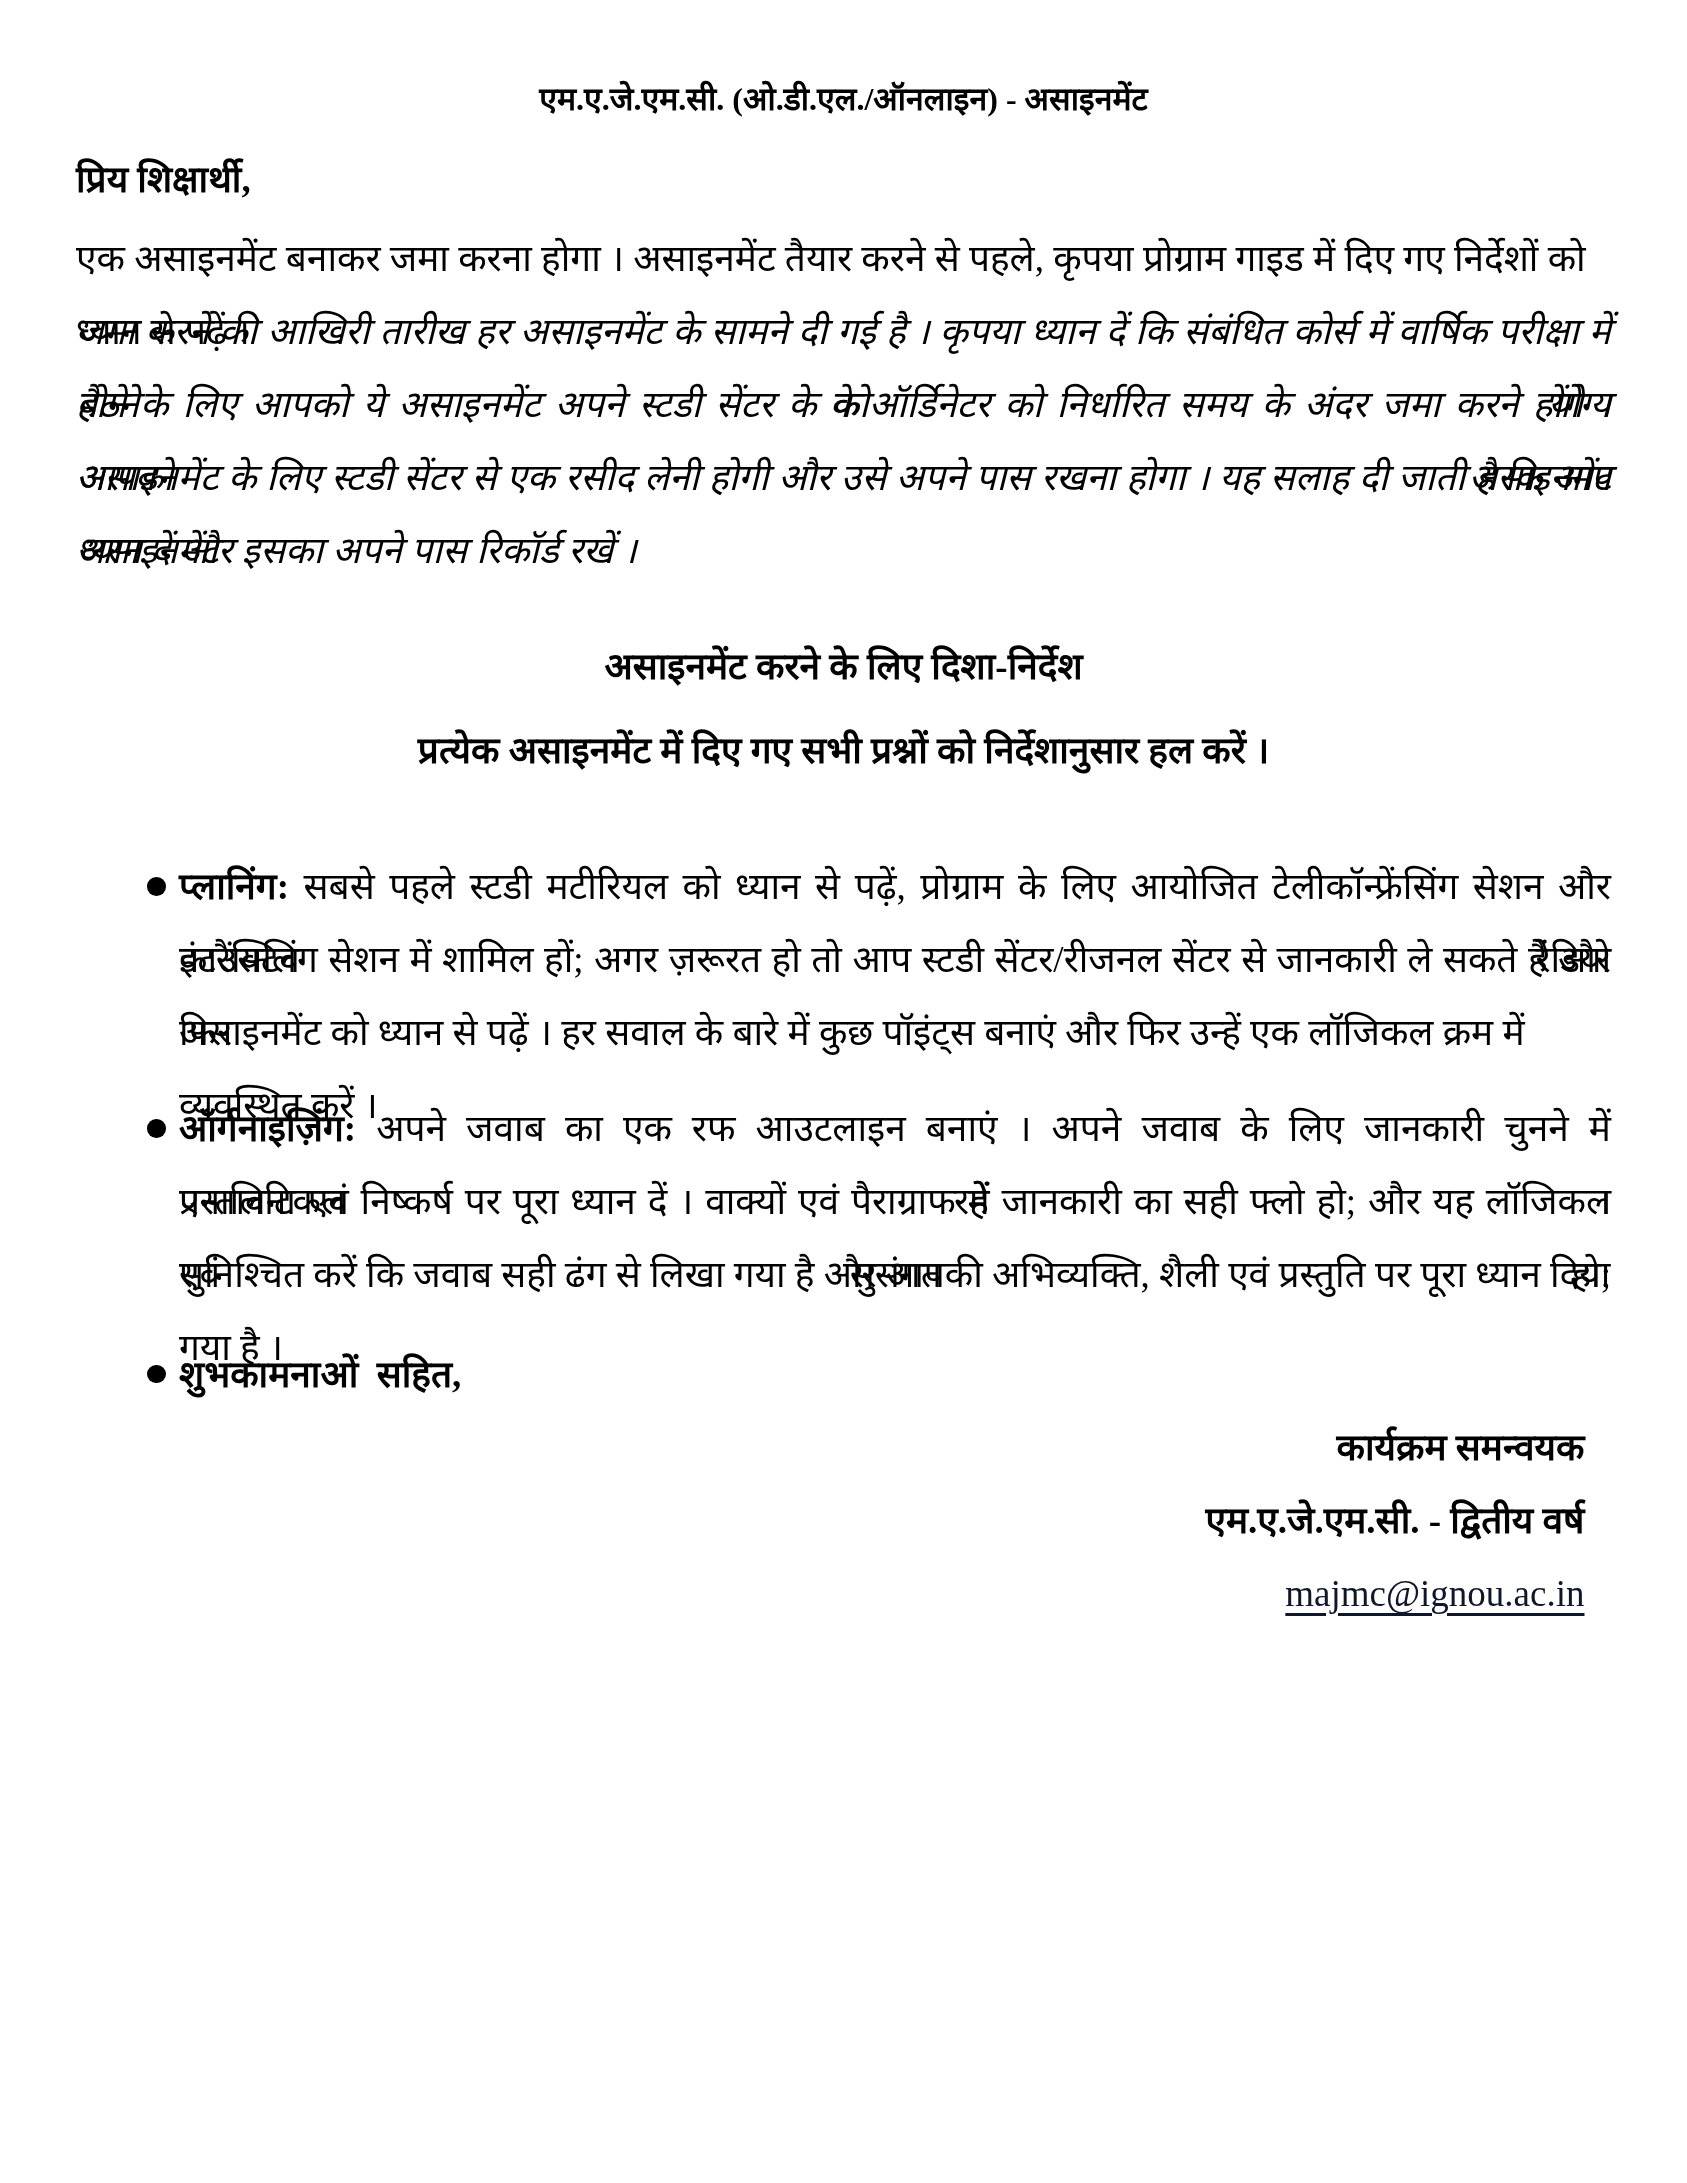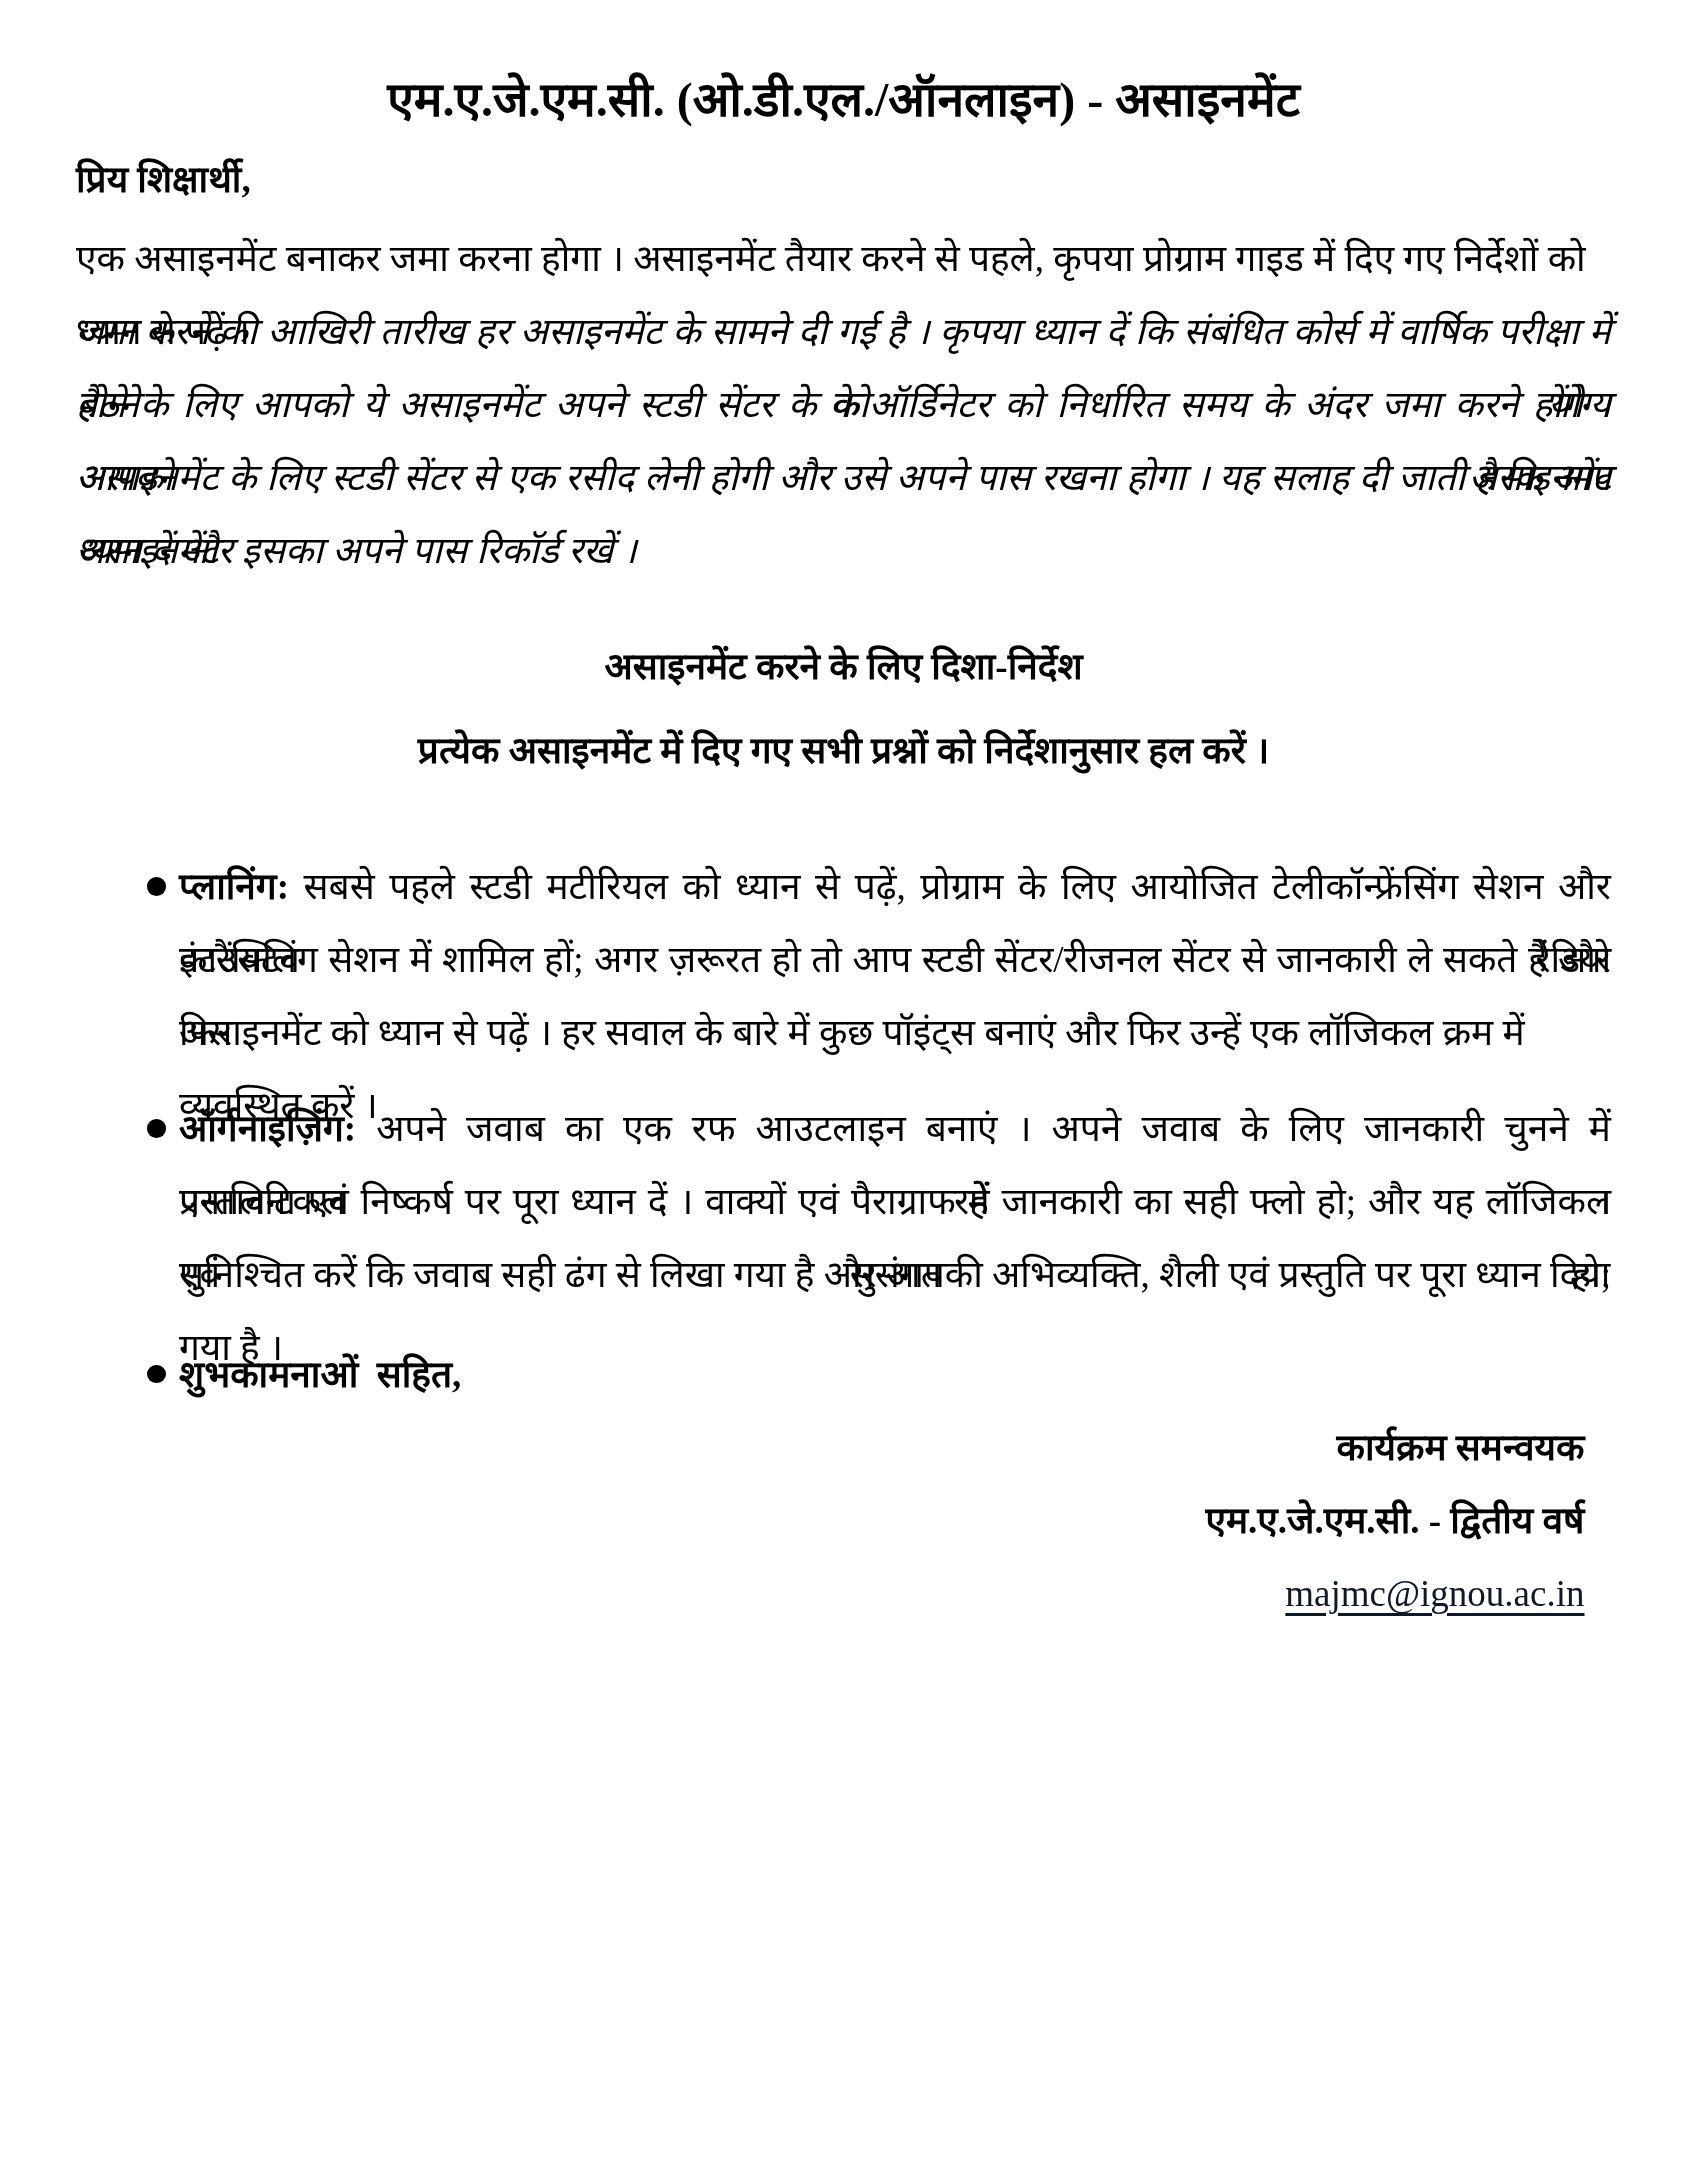--- a/index.html
+++ b/index.html
@@ -31,21 +31,21 @@
   .lline {
     text-align: left;
     white-space: pre-wrap;
   }
   .title {
     margin-top: 63px;
     height: 73px;
     line-height: 73px;
     text-align: center;
     font-weight: bold;
-    font-size: 48px;
+    font-size: 32px;
   }
   .salutation {
     margin-top: 6.6px;
     height: 73px;
     line-height: 73px;
     font-weight: bold;
   }
   .para { margin-top: 6.6px; }
   .para2 { margin-top: 0; font-style: italic; }
   .h2 {

